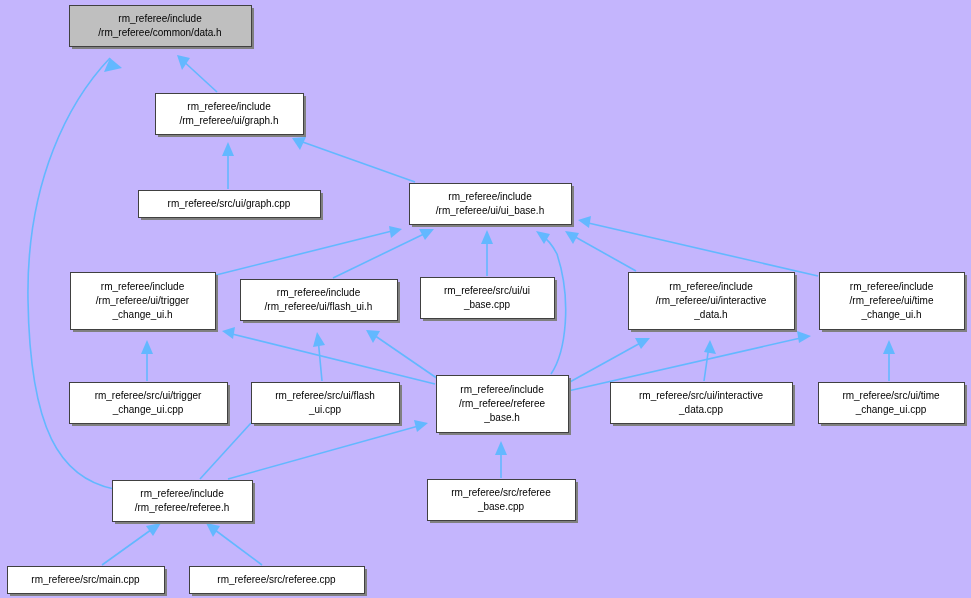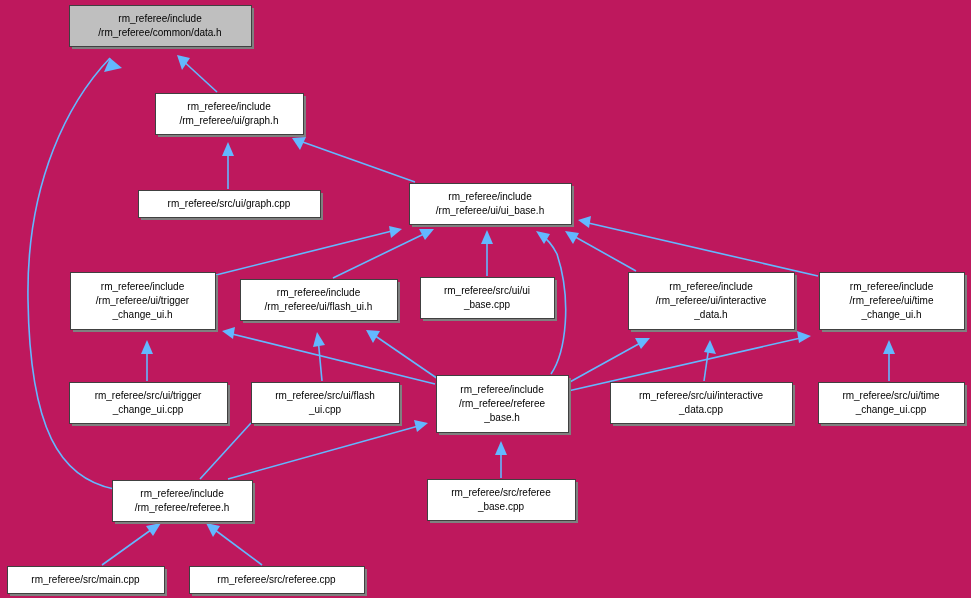--- a/index.html
+++ b/index.html
@@ -11,21 +11,21 @@
   body {
     width: 971px;
     height: 598px;
     overflow: hidden;
     font-family: "Liberation Sans", sans-serif;
   }
   #graph-root {
     position: relative;
     width: 971px;
     height: 598px;
-    background: #be185d;
+    background: #c4b5fd;
   }
   #graph-svg {
     position: absolute;
     left: 0;
     top: 0;
     width: 971px;
     height: 598px;
     display: block;
   }
   .node-rect {

